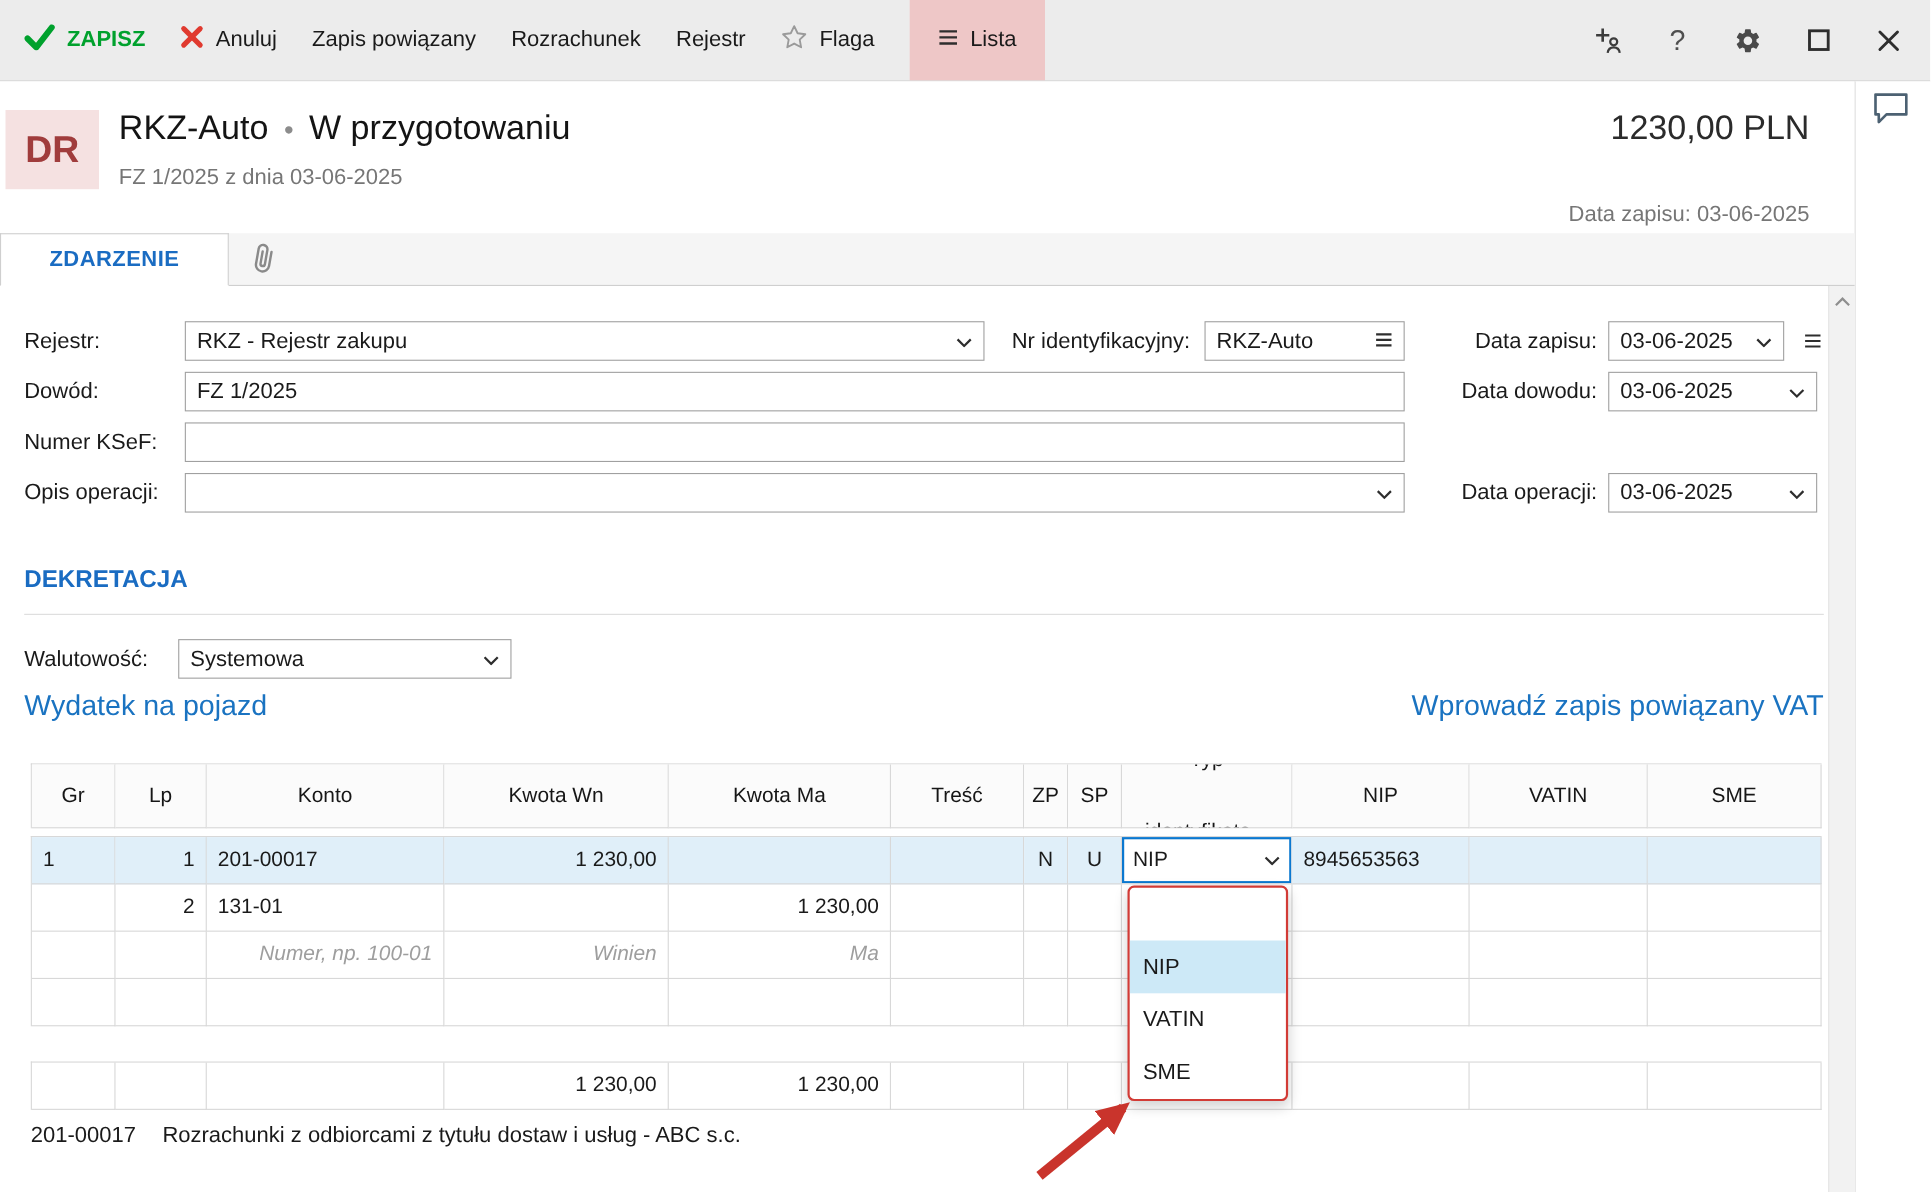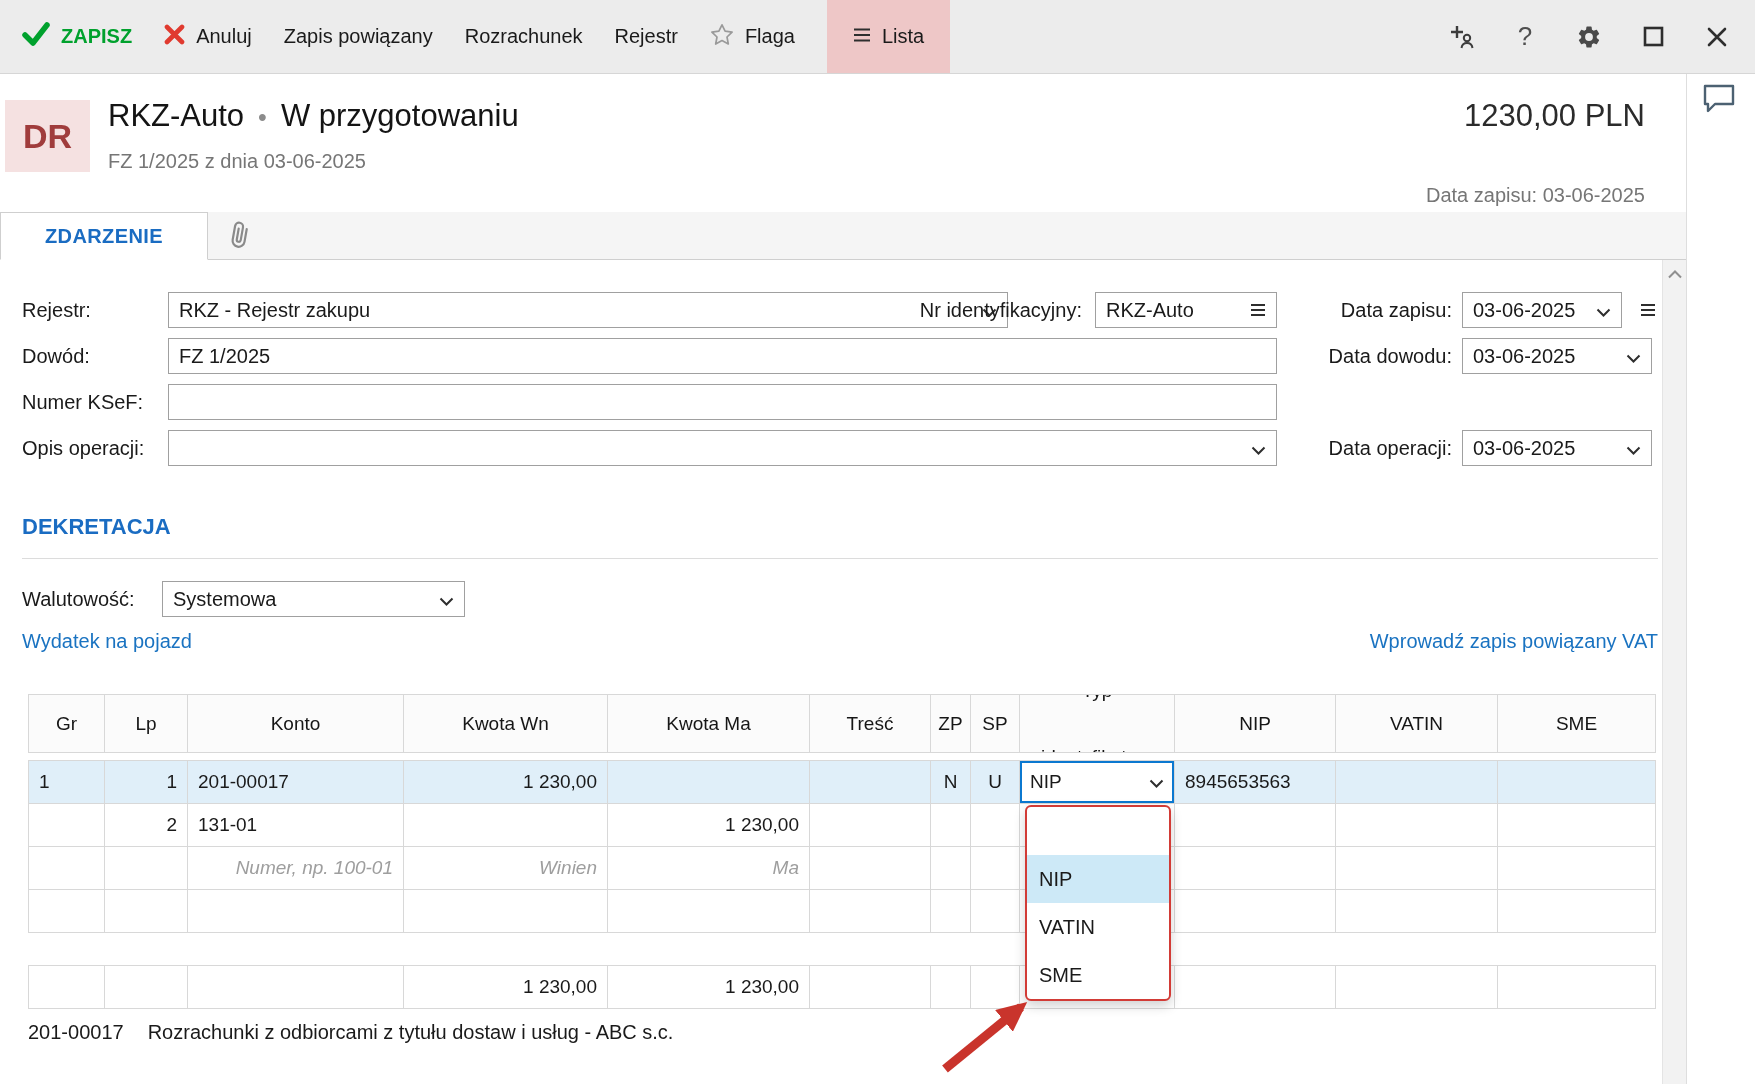--- a/index.html
+++ b/index.html
@@ -50,21 +50,21 @@
   
   .flabel { position: absolute; height: 36px; display: flex; align-items: center; font-size: 20px; }
   .flabel.r { justify-content: flex-end; }
   .ffield { position: absolute; height: 36px; border: 1px solid #a0a0a0; background: #fff;
             display: flex; align-items: center; padding: 0 10px; gap: 8px; font-size: 20px; }
   .ffield .val { flex: 1; white-space: nowrap; overflow: hidden; }
   .menu-btn { position: absolute; width: 28px; height: 28px; display: flex; align-items: center; justify-content: center; }
 
   .section-heading { position: absolute; left: 22px; top: 514px; color: #1a6cc2; font-size: 22px; font-weight: 700; }
   .divider { position: absolute; left: 22px; top: 558px; width: 1636px; height: 1px; background: #dcdcdc; }
-  .link { position: absolute; height: 30px; display: flex; align-items: center; color: #1a73c1; font-size: 20px; cursor: pointer; }
+  .link { position: absolute; height: 30px; display: flex; align-items: center; color: #1a73c1; font-size: 26px; cursor: pointer; }
 
   
   .grid { position: absolute; left: 28px; display: grid;
           grid-template-columns: 76px 83px 216px 204px 202px 121px 40px 49px 155px 161px 162px 158px;
           border-left: 1px solid #d8d8d8; border-top: 1px solid #d8d8d8; background: #fff; }
   .grid > div { border-right: 1px solid #d8d8d8; border-bottom: 1px solid #d8d8d8;
                 display: flex; align-items: center; overflow: hidden; white-space: nowrap; }
   .grid-header { top: 694px; }
   .grid-header > div { height: 58px; justify-content: center; background: #fbfbfb; color: #161616; text-align: center; }
   .hc-typ { flex-direction: column; justify-content: center; line-height: 1.12; gap: 45px; }
@@ -187,21 +187,21 @@
   <div class="tabbar">
     <div class="tab">
         <span>ZDARZENIE</span>
       </div>
     <span class="paperclip"><svg width="24" height="30" viewBox="0 0 24 30">
           <path d="M17 7v13a6 6 0 01-12 0V6a4 4 0 018 0v13a2 2 0 01-4 0V8" fill="none" stroke="#8a8a8a" stroke-width="2.2" stroke-linecap="round"></path>
         </svg></span>
   </div>
 
   <div class="flabel" style="left:22px;top:292px;width:130px">Rejestr:</div>
-  <div class="ffield" style="left:168px;top:292px;width:840px">
+  <div class="ffield" style="left:168px;top:292px;width:727px">
     <span class="val">RKZ - Rejestr zakupu</span>
     <span><svg width="15" height="9" viewBox="0 0 15 9">
           <path d="M1.5 1.5l6 6 6-6" fill="none" stroke="#2e2e2e" stroke-width="2"></path>
         </svg></span>
   </div>
   <div class="flabel r" style="left:860px;top:292px;width:222px">Nr identyfikacyjny:</div>
   <div class="ffield" style="left:1095px;top:292px;width:182px">
     <span class="val">RKZ-Auto</span>
     <span><svg width="16" height="14" viewBox="0 0 16 14">
           <path d="M1 2h14M1 7h14M1 12h14" stroke="#2e2e2e" stroke-width="2"></path>

